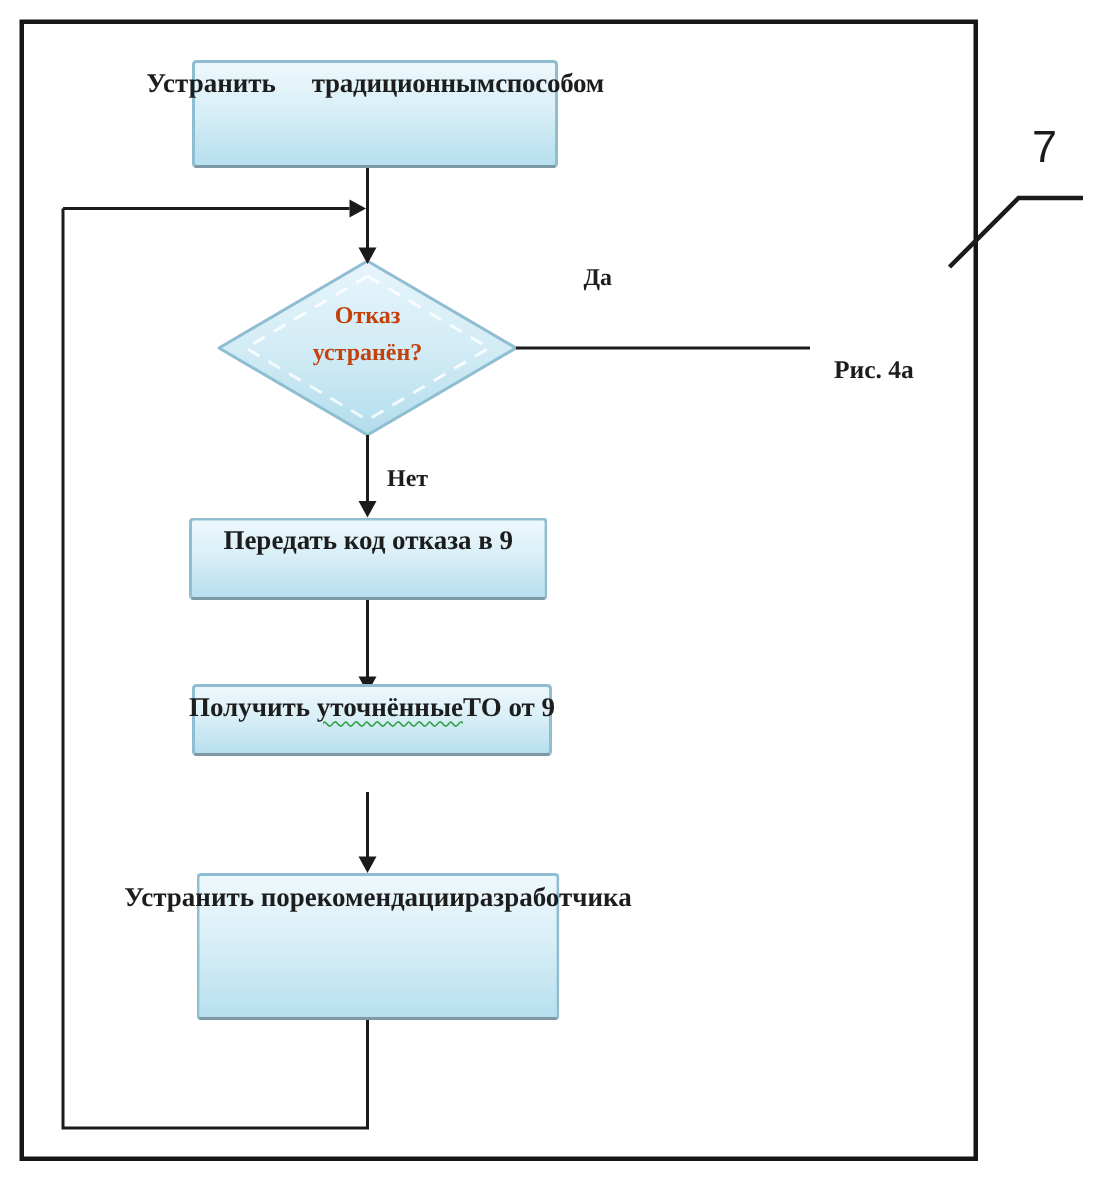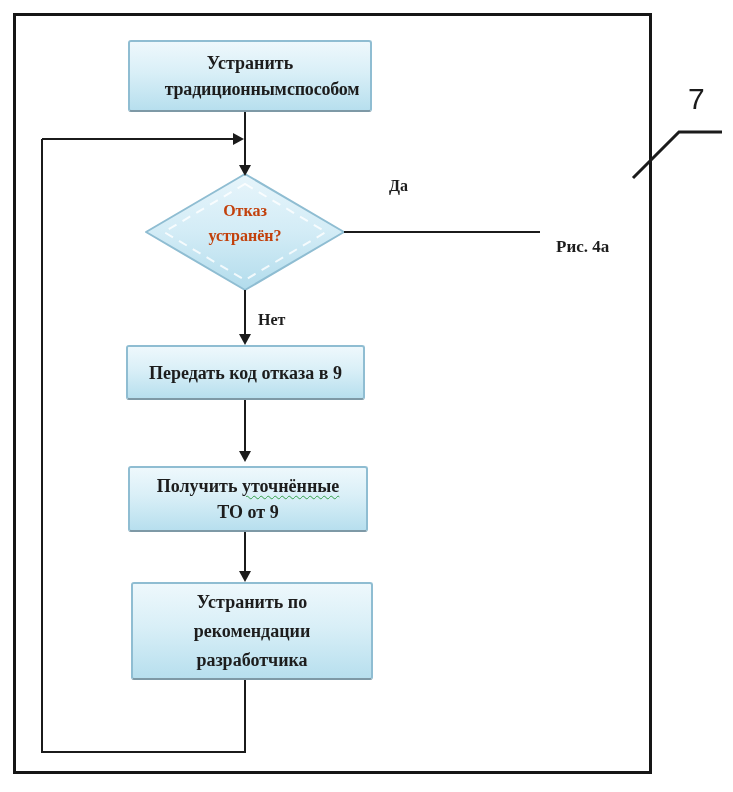--- a/index.html
+++ b/index.html
@@ -33,23 +33,22 @@
   }
   .node {
     position: absolute;
     box-sizing: border-box;
     border: 2px solid #8fbdd2;
     border-bottom-color: #7e99a6;
     border-radius: 3px;
     background: linear-gradient(to bottom, #eef8fc 0%, #d9eff7 45%, #b7dfee 100%);
     color: #1d1d1d;
     font-weight: 700;
-    text-align: center;
     display: flex;
-    flex-direction: column;
+    flex-direction: row;
     justify-content: center;
   }
   .node .nline {
     line-height: 26px;
     font-size: 18px;
     white-space: nowrap;
   }
   .tight {
     word-spacing: -4px;
     letter-spacing: -0.2px;
@@ -158,21 +157,21 @@
 
   <div class="flow-label" style="left:361px; top:177px;margin-left:28px;">Да</div>
   <div class="flow-label" style="left:258px; top:311px;">Нет</div>
 
   <div class="ref-label" style="left:556px; top:221px;margin-top:16px;">Рис. 4а</div>
 
   <div class="node" style="left:126px; top:345px; width:239px; height:55px;">
     <div class="nline">Передать код отказа в 9</div>
   </div>
 
-  <div class="node" style="left:128px; top:466px; width:240px; height:66px;">
+  <div class="node" style="left:128px; top:456px; width:240px; height:48px;">
     <div class="nline"><span>Получить</span> <span class="wavy">уточнённые</span></div>
     <div class="nline">ТО от 9</div>
   </div>
 
   <div class="node" style="left:131px; top:582px; width:242px; height:98px;">
     <div class="nline" style="line-height:29px;">Устранить по</div>
     <div class="nline" style="line-height:29px;">рекомендации</div>
     <div class="nline" style="line-height:29px;">разработчика</div>
   </div>
 

